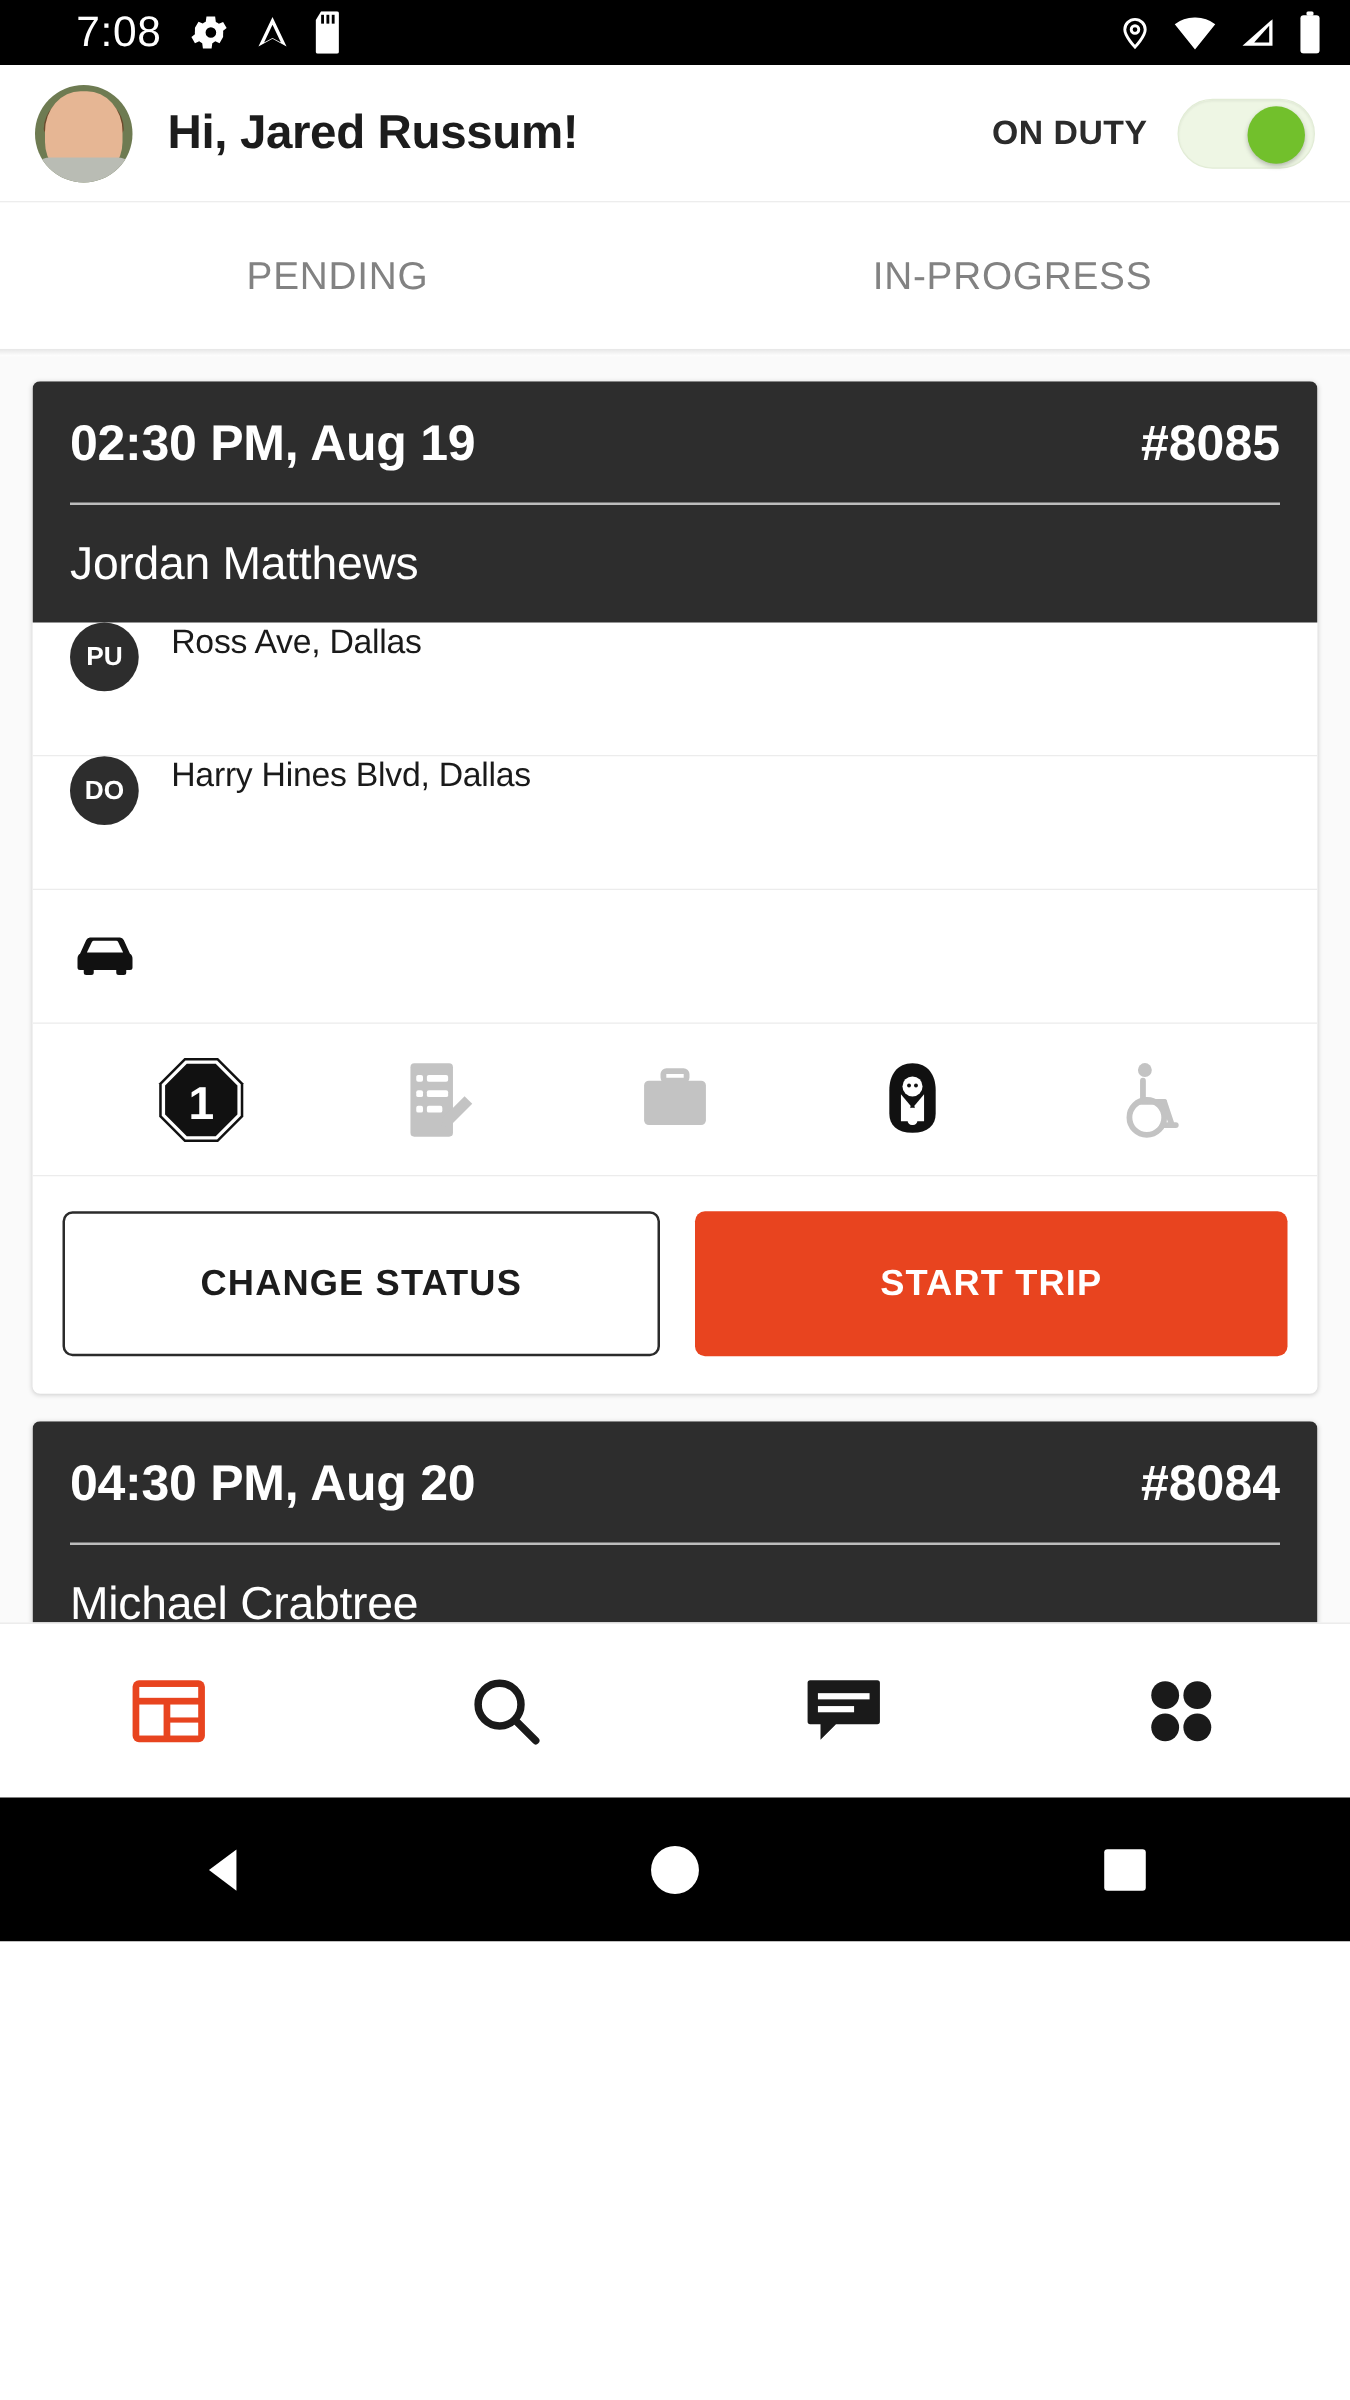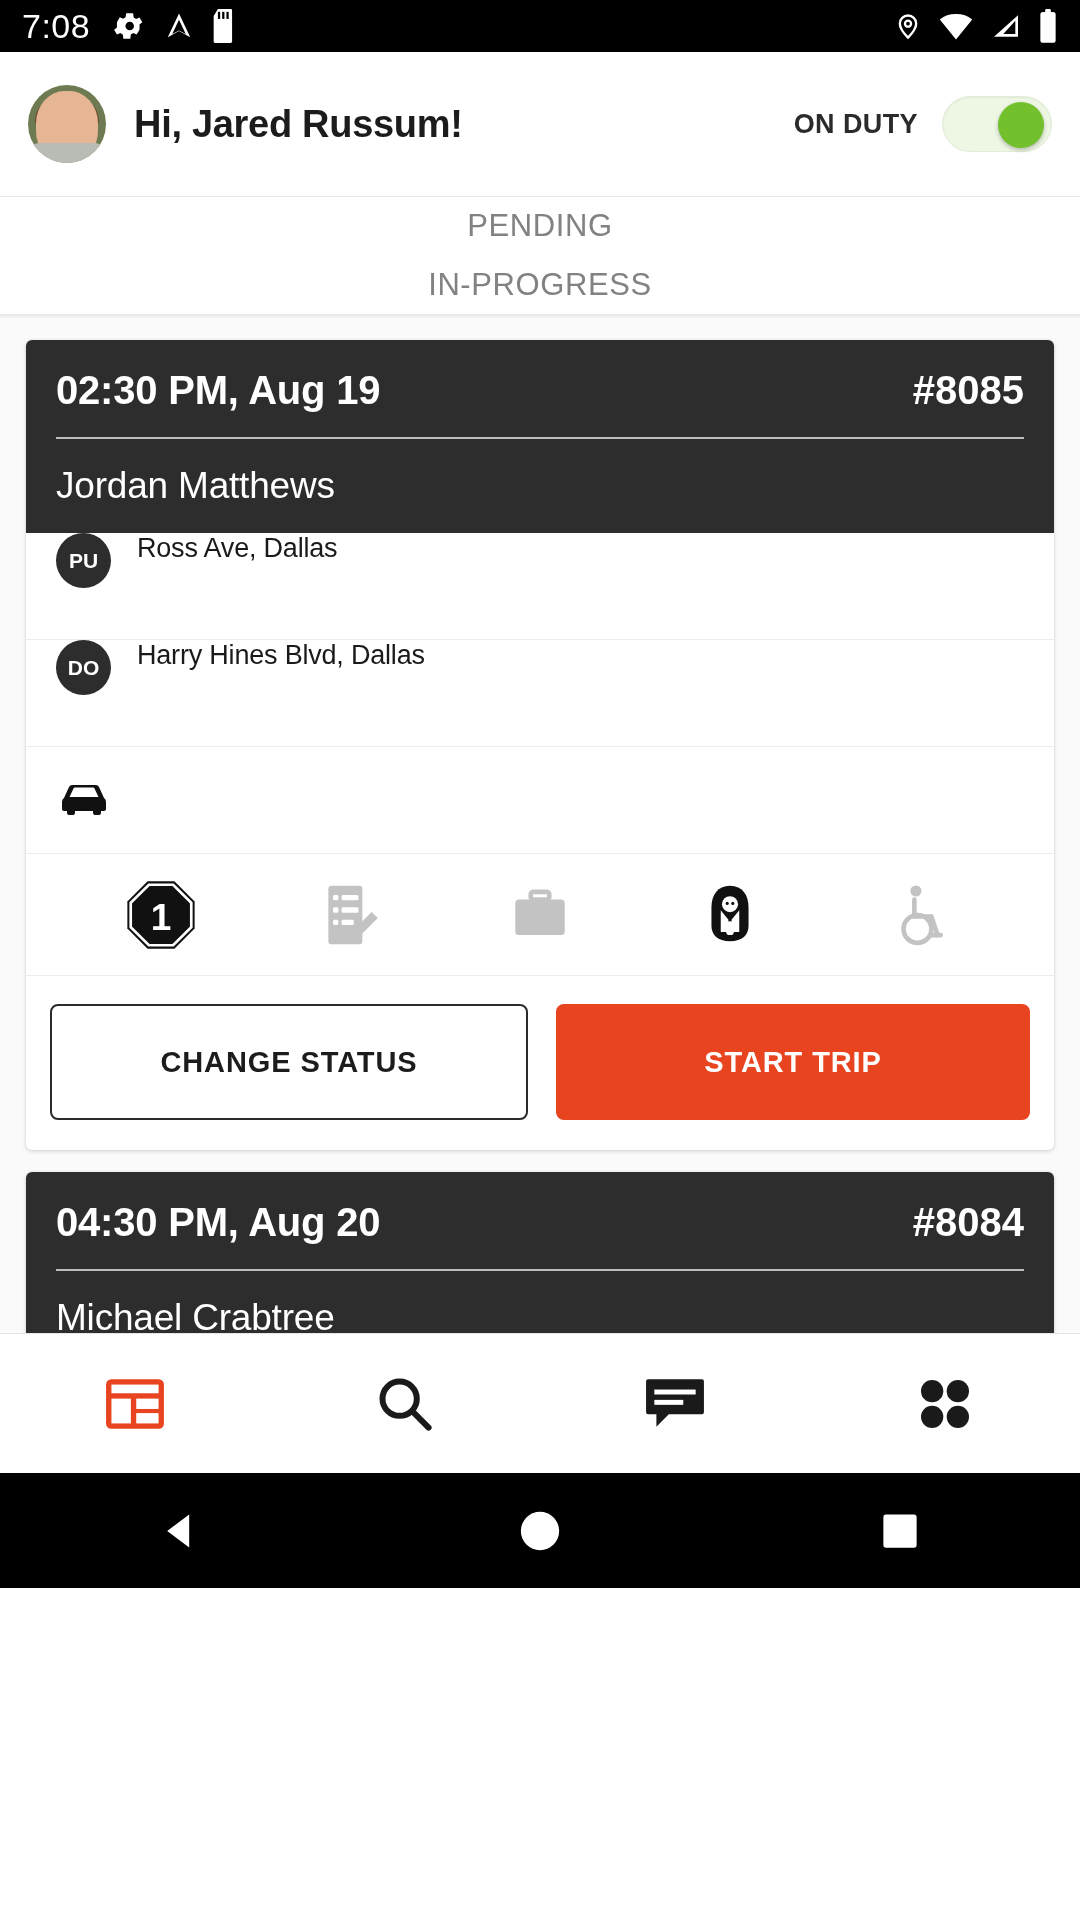--- a/index.html
+++ b/index.html
@@ -9,28 +9,28 @@
     background: #ffffff;
     overflow: hidden;
   }
 
   
   .status-bar {
     height: 52px; background: #000; color: #fff;
     display: flex; align-items: center;
     padding: 0 22px;
   }
-  .status-time { font-size: 34px; font-weight: 400; letter-spacing: .5px; }
+  .status-time { font-size: 34px; font-weight: 400; letter-spacing: .5px; margin-left: 39px; }
   .status-left-icons { display: flex; align-items: center; gap: 18px; margin-left: 22px; }
   .status-right-icons { margin-left: auto; display: flex; align-items: center; gap: 16px; }
   .sb-ico { display: block; }
 
   
   .header {
-    height: 145px; background: #fff;
+    height: 110px; background: #fff;
     display: flex; align-items: center;
     padding: 0 28px;
     border-bottom: 1px solid #e8e8e8;
   }
   .avatar {
     width: 78px; height: 78px; border-radius: 50%;
     overflow: hidden; flex: 0 0 78px;
     background: #6e7b52; position: relative;
   }
   .avatar .face {
@@ -67,21 +67,20 @@
     position: absolute; top: 5px; right: 7px;
     width: 46px; height: 46px; border-radius: 50%;
     background: #72c02c;
     box-shadow: 0 2px 4px rgba(0,0,0,.25);
   }
 
   
   .tabs {
     height: 117px; background: #fff; display: flex;
     position: relative;
-    flex-direction: column;
   }
   .tab {
     flex: 1; display: flex; align-items: center; justify-content: center;
     gap: 14px; position: relative;
     font-size: 31px; font-weight: 500; letter-spacing: .6px;
     color: #828282;
   }
   .tab.active { color: #e8441f; }
   .tab.active .underline {
     position: absolute; bottom: 0; left: 50%;

